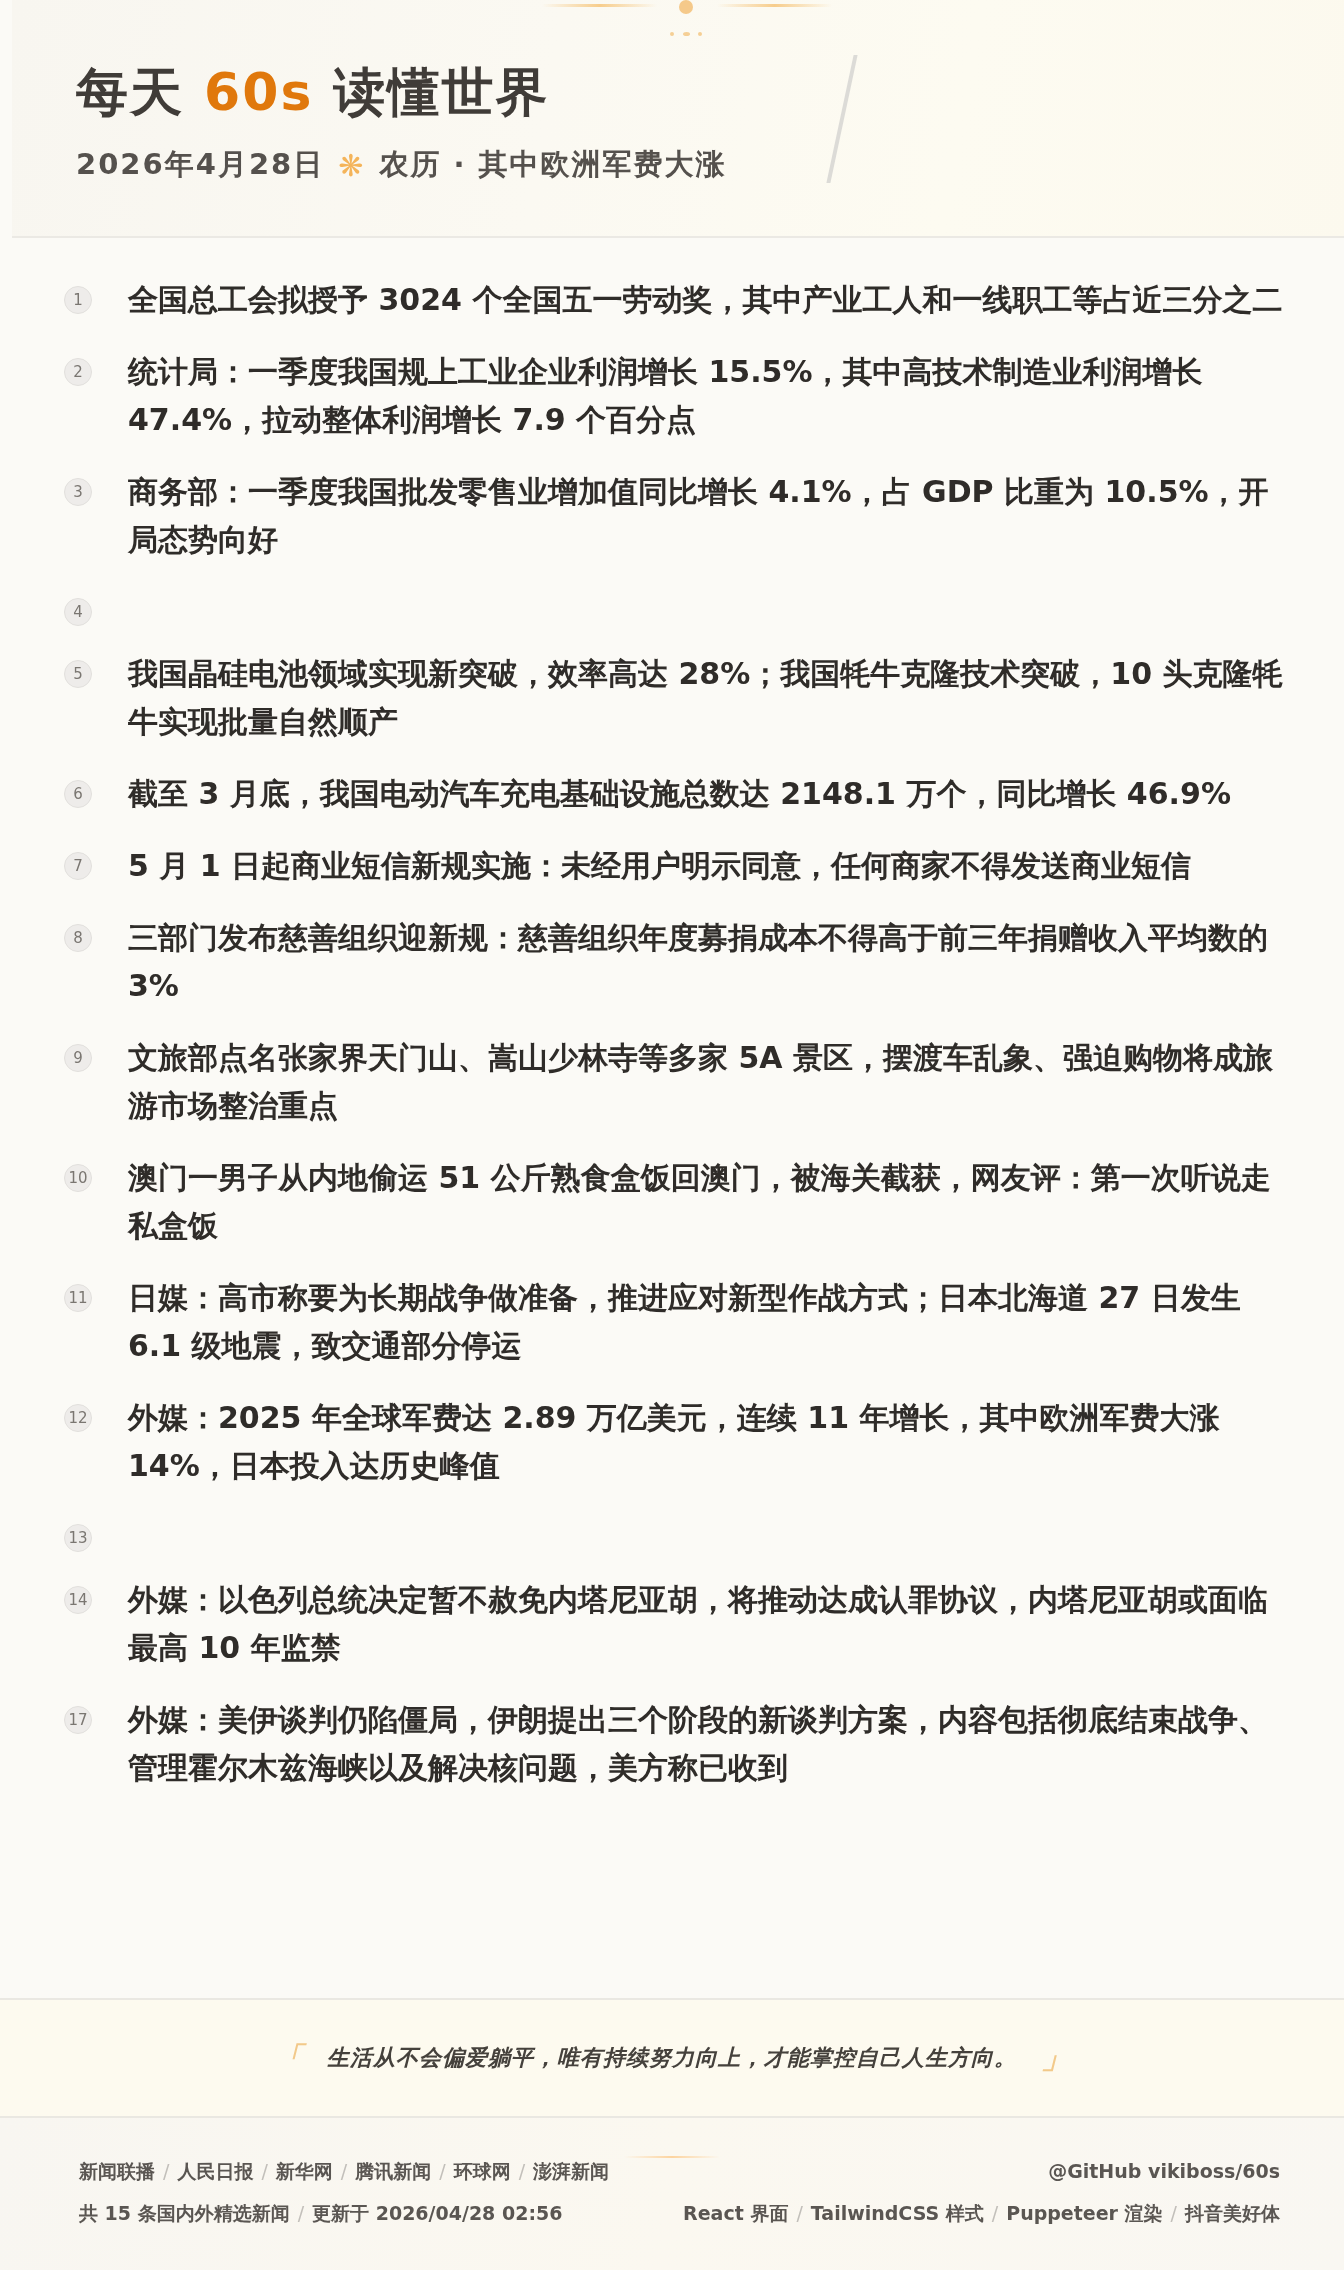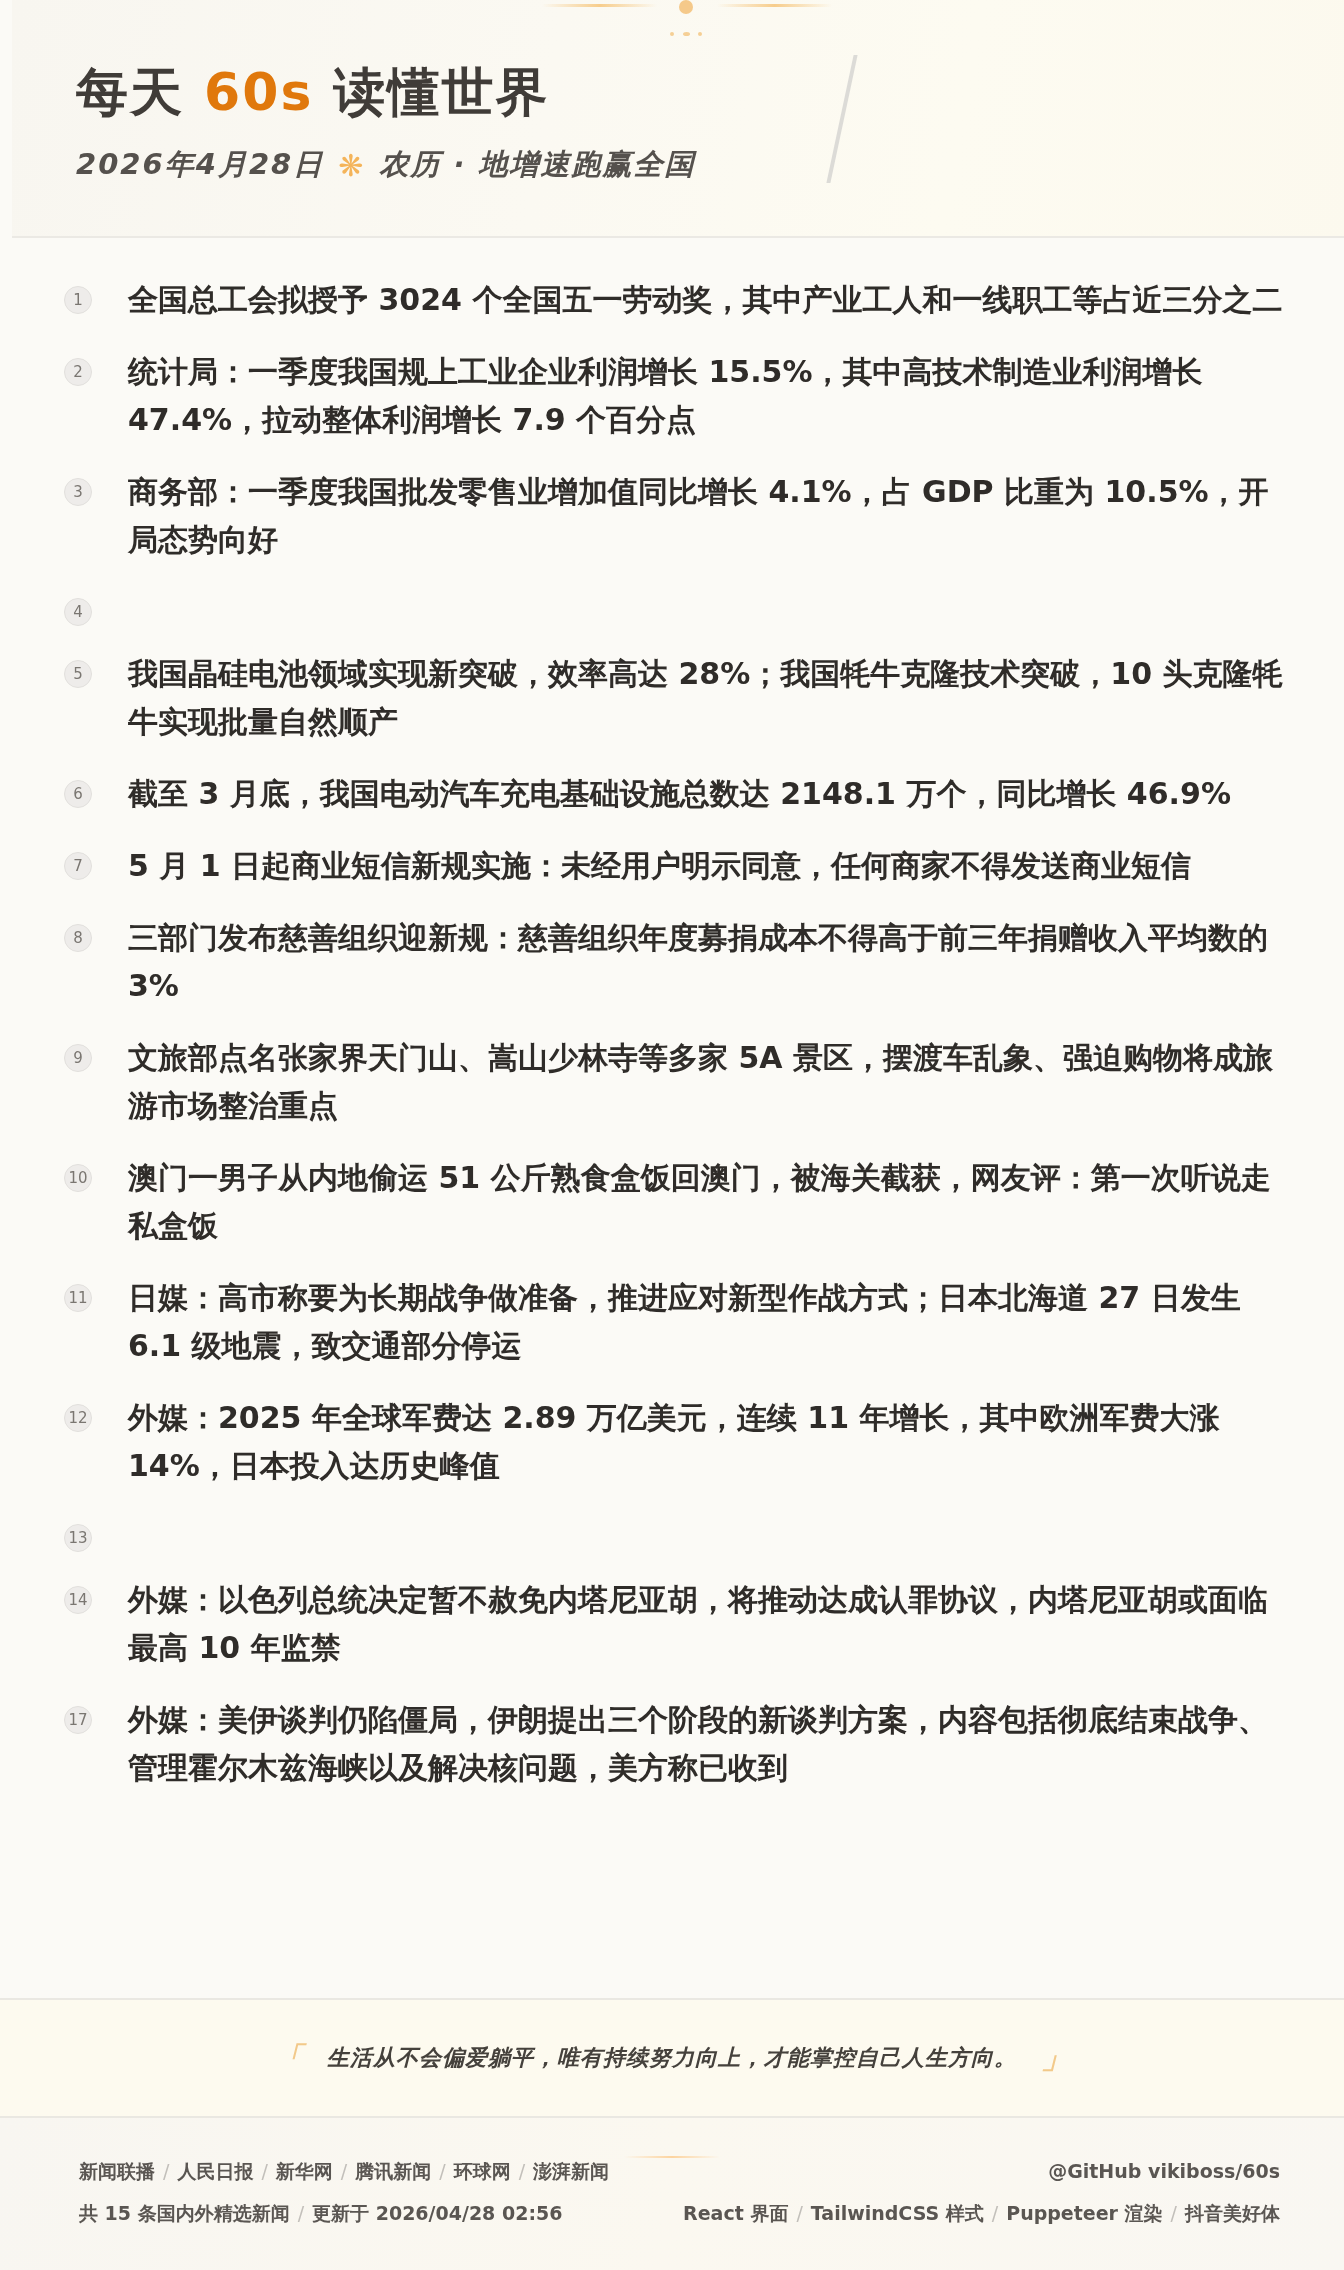--- a/index.html
+++ b/index.html
@@ -16,21 +16,21 @@
     background: linear-gradient(90deg, rgba(247,205,140,0) 0%, #f7cd8c 50%, rgba(247,205,140,0) 100%); }
   .orn-line.l { left: 0; }
   .orn-line.r { right: 0; }
   .orn-dot { position: absolute; left: 137px; top: 0; width: 14px; height: 14px; border-radius: 50%; background: #f5c98a; }
   .orn-mini { position: absolute; left: 128px; top: 31px; width: 32px; height: 6px; display: flex; justify-content: space-between; align-items: center; }
   .orn-mini span { width: 4px; height: 4px; border-radius: 50%; background: #f5cf95; }
   .orn-mini span.mid { width: 7px; }
 
   .title { position: absolute; left: 64px; top: 58px; font-size: 52px; font-weight: bold; letter-spacing: 2px; color: #403c38; white-space: nowrap; }
   .title .accent { color: #e0780c; }
-  .dateline { position: absolute; left: 64px; top: 145px; font-size: 29px; font-weight: bold; color: #55514d; letter-spacing: 2px; white-space: nowrap; display: flex; align-items: center; font-style: italic; }
+  .dateline { position: absolute; left: 64px; top: 145px; font-size: 29px; font-weight: bold; color: #55514d; letter-spacing: 2px; white-space: nowrap; display: flex; align-items: center; }
   .dateline .star { color: #f4b45a; margin: 0 14px; font-size: 30px; }
   .slash { position: absolute; left: 828px; top: 55px; width: 4px; height: 128px; background: #dcdbd7; transform: skewX(-12deg); }
   .weekday { position: absolute; left: 890px; top: 38px; font-size: 120px; font-weight: bold; color: #45413c; letter-spacing: 16px; white-space: nowrap; line-height: 1.2; }
 
   .news { position: absolute; left: 0; top: 276px; width: 1344px; }
   .item { position: relative; display: flex; padding-left: 64px; padding-right: 52px; margin-bottom: 24px; }
   .badge { flex: 0 0 28px; width: 28px; height: 28px; margin-top: 10px; border-radius: 50%;
     background: #eeecea; border: 1px solid #e2e0dd; color: #7a7671; font-size: 15px; line-height: 26px; text-align: center; }
   .item-text { margin-left: 36px; font-size: 30px; line-height: 48px; font-weight: bold; color: #2f2c29; }
 
@@ -63,21 +63,21 @@
         <span class="mid"></span>
         <span></span>
       </div>
   </div>
 
   <div class="title"><span>每天 </span><span class="accent">60s</span><span> 读懂世界</span></div>
 
   <div class="dateline">
     <span>2026年4月28日</span>
     <span class="star">❋</span>
-    <span>农历 · 地增速跑赢全国</span>
+    <span>农历 · 其中欧洲军费大涨</span>
   </div>
 
   <div class="slash"></div>
 </div>
 
 <div class="news">
   <div class="item">
       <span class="badge">1</span>
       <span class="item-text">全国总工会拟授予 3024 个全国五一劳动奖，其中产业工人和一线职工等占近三分之二</span>
     </div>

